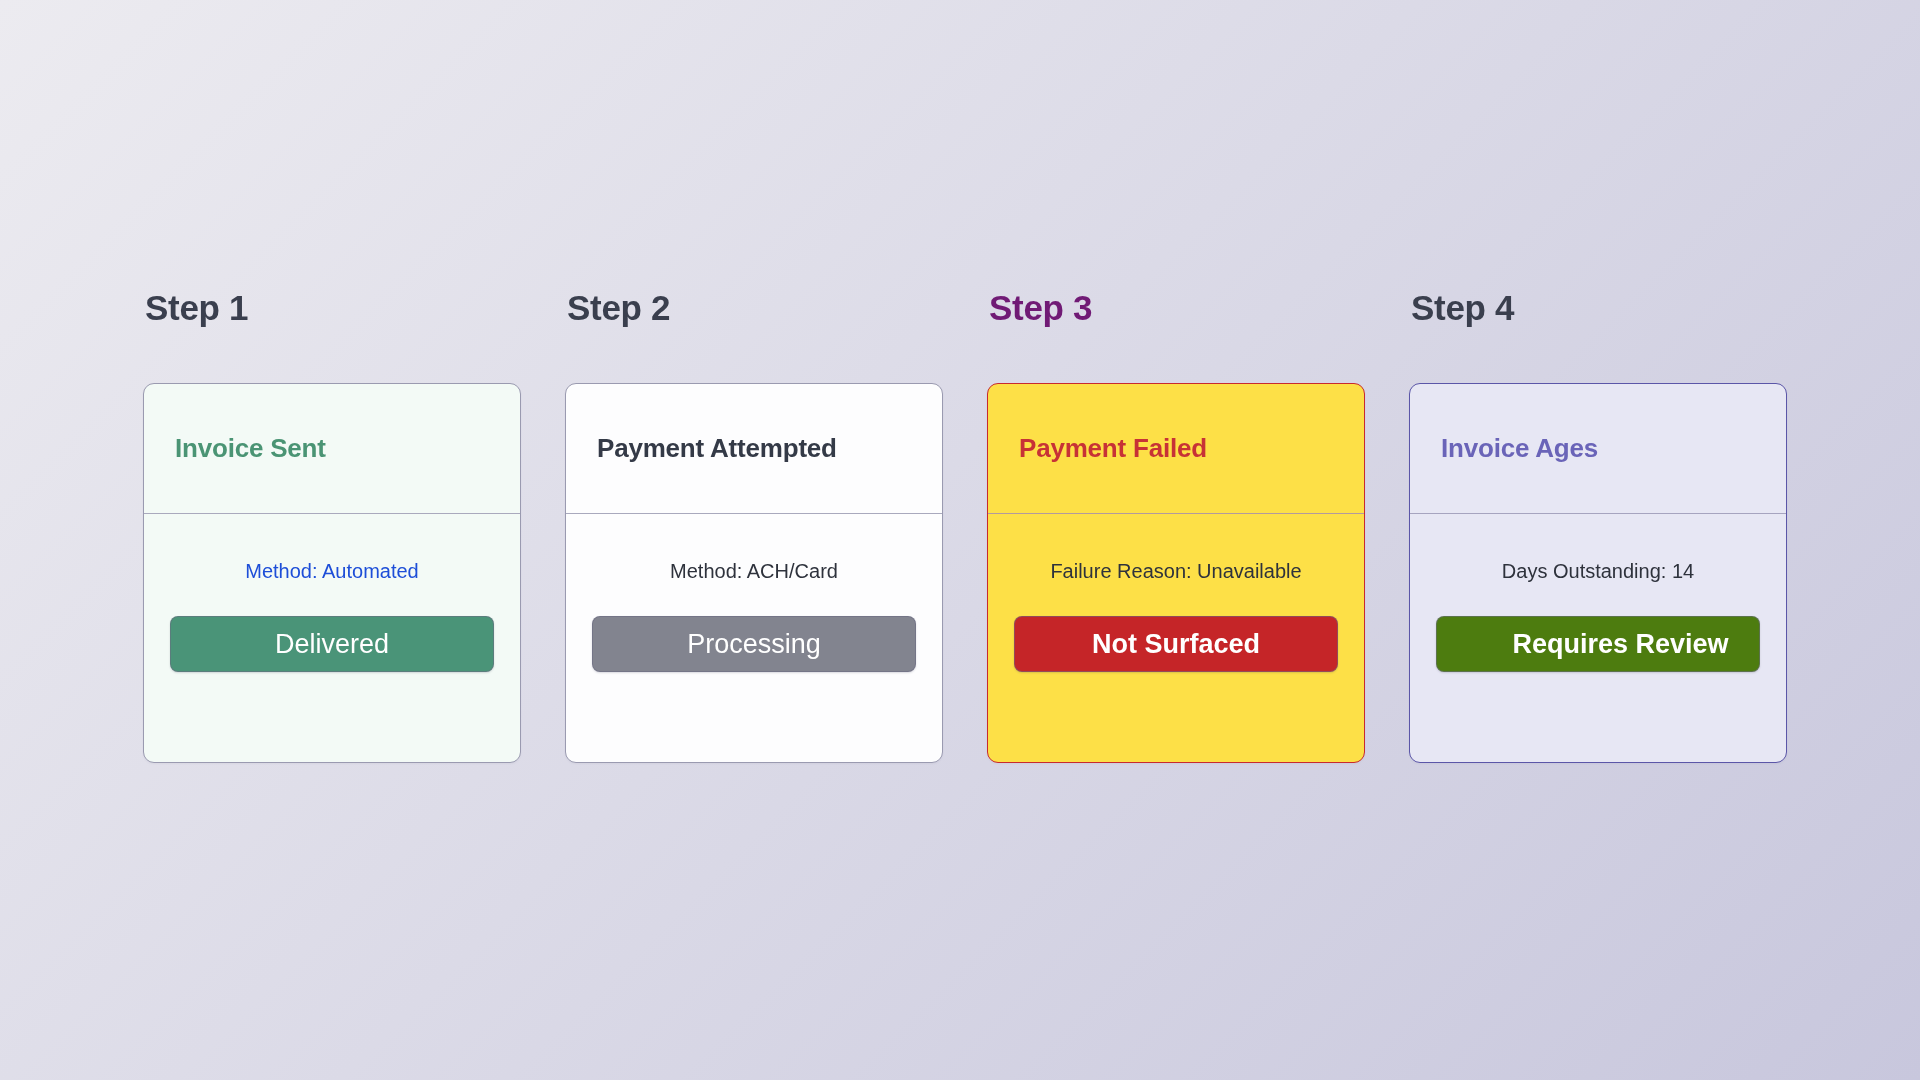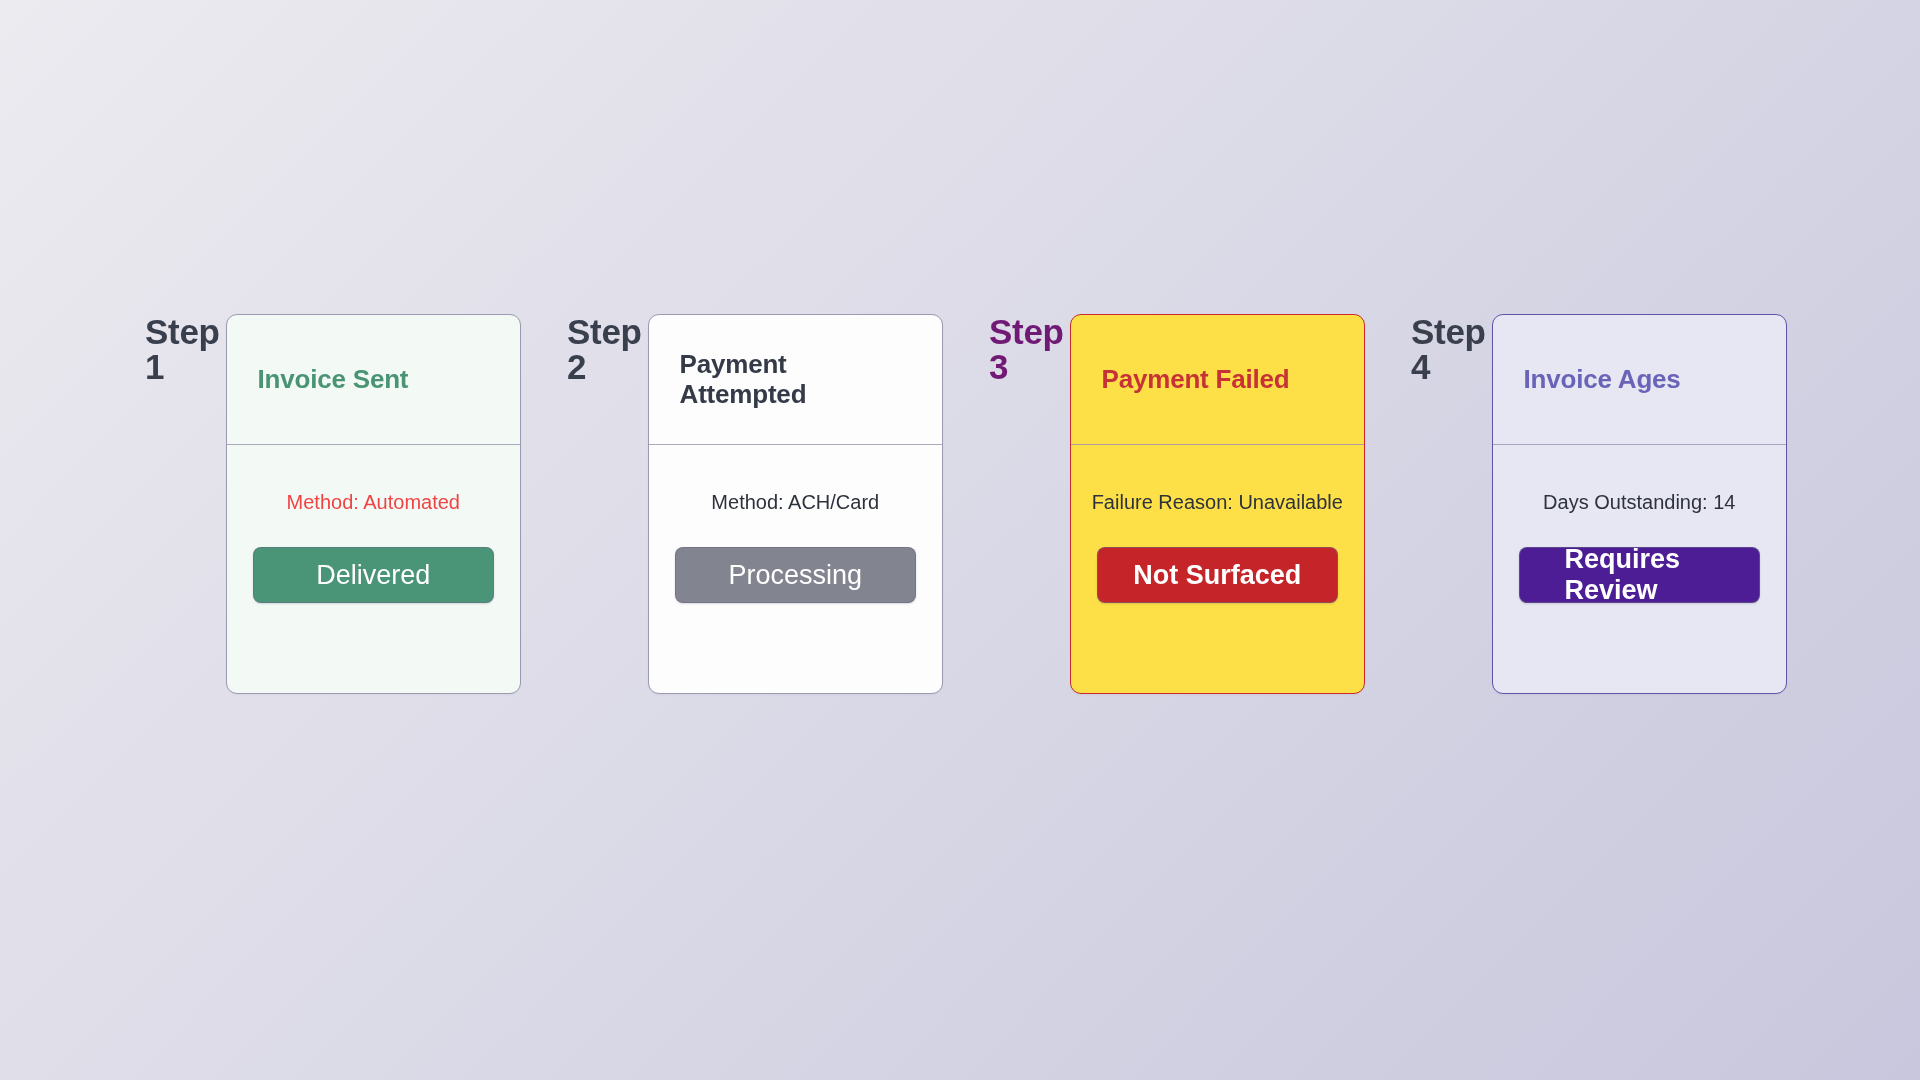--- a/index.html
+++ b/index.html
@@ -27,22 +27,21 @@
     left: 143px;
     top: 290px;
     display: flex;
     flex-direction: row;
     gap: 44px;
   }
 
   .step-column {
     width: 378px;
     display: flex;
-    flex-direction: row;
-    margin-top: 24px;
+    flex-direction: column;
   }
 
   .step-heading {
     font-size: 35px;
     font-weight: bold;
     color: #3a3f4e;
     letter-spacing: -0.3px;
     line-height: 1;
     margin: 0 0 57px 2px;
     height: 36px;
@@ -120,21 +119,21 @@
 <div id="stage">
   <div id="board">
 
     <div class="step-column">
       <div class="step-heading" style="color: rgb(58, 63, 78);">Step 1</div>
       <div class="card" style="background: rgb(243, 250, 246); border-color: rgb(154, 154, 176);">
         <div class="card-header" style="border-bottom-color: rgb(169, 169, 189);">
           <div class="card-title" style="color: rgb(74, 148, 116);">Invoice Sent</div>
         </div>
         <div class="card-body">
-          <div class="card-detail" style="color: #ef4444;">Method: Automated</div>
+          <div class="card-detail" style="color: #1d4ed8;">Method: Automated</div>
           <div class="card-action" style="background: rgb(74, 148, 120); color: rgb(255, 255, 255);">Delivered</div>
         </div>
       </div>
     </div>
 
     <div class="step-column">
       <div class="step-heading" style="color: rgb(58, 63, 78);">Step 2</div>
       <div class="card" style="background: rgb(253, 253, 254); border-color: rgb(154, 154, 176);">
         <div class="card-header" style="border-bottom-color: rgb(169, 169, 189);">
           <div class="card-title" style="color: rgb(52, 58, 71);">Payment Attempted</div>
@@ -160,19 +159,19 @@
     </div>
 
     <div class="step-column">
       <div class="step-heading" style="color: rgb(58, 63, 78);">Step 4</div>
       <div class="card" style="background: rgb(231, 231, 244); border-color: rgb(91, 86, 168);">
         <div class="card-header" style="border-bottom-color: rgb(166, 164, 191);">
           <div class="card-title" style="color: rgb(106, 100, 184);">Invoice Ages</div>
         </div>
         <div class="card-body">
           <div class="card-detail" style="color: rgb(46, 50, 60);">Days Outstanding: 14</div>
-          <div class="card-action bold" style="background: #4c1d95; color: rgb(255, 255, 255); padding-left: 45px;">Requires Review</div>
+          <div class="card-action bold" style="background: #4d7c0f; color: rgb(255, 255, 255); padding-left: 45px;">Requires Review</div>
         </div>
       </div>
     </div>
 
   </div>
 </div>
 
 </body></html>

